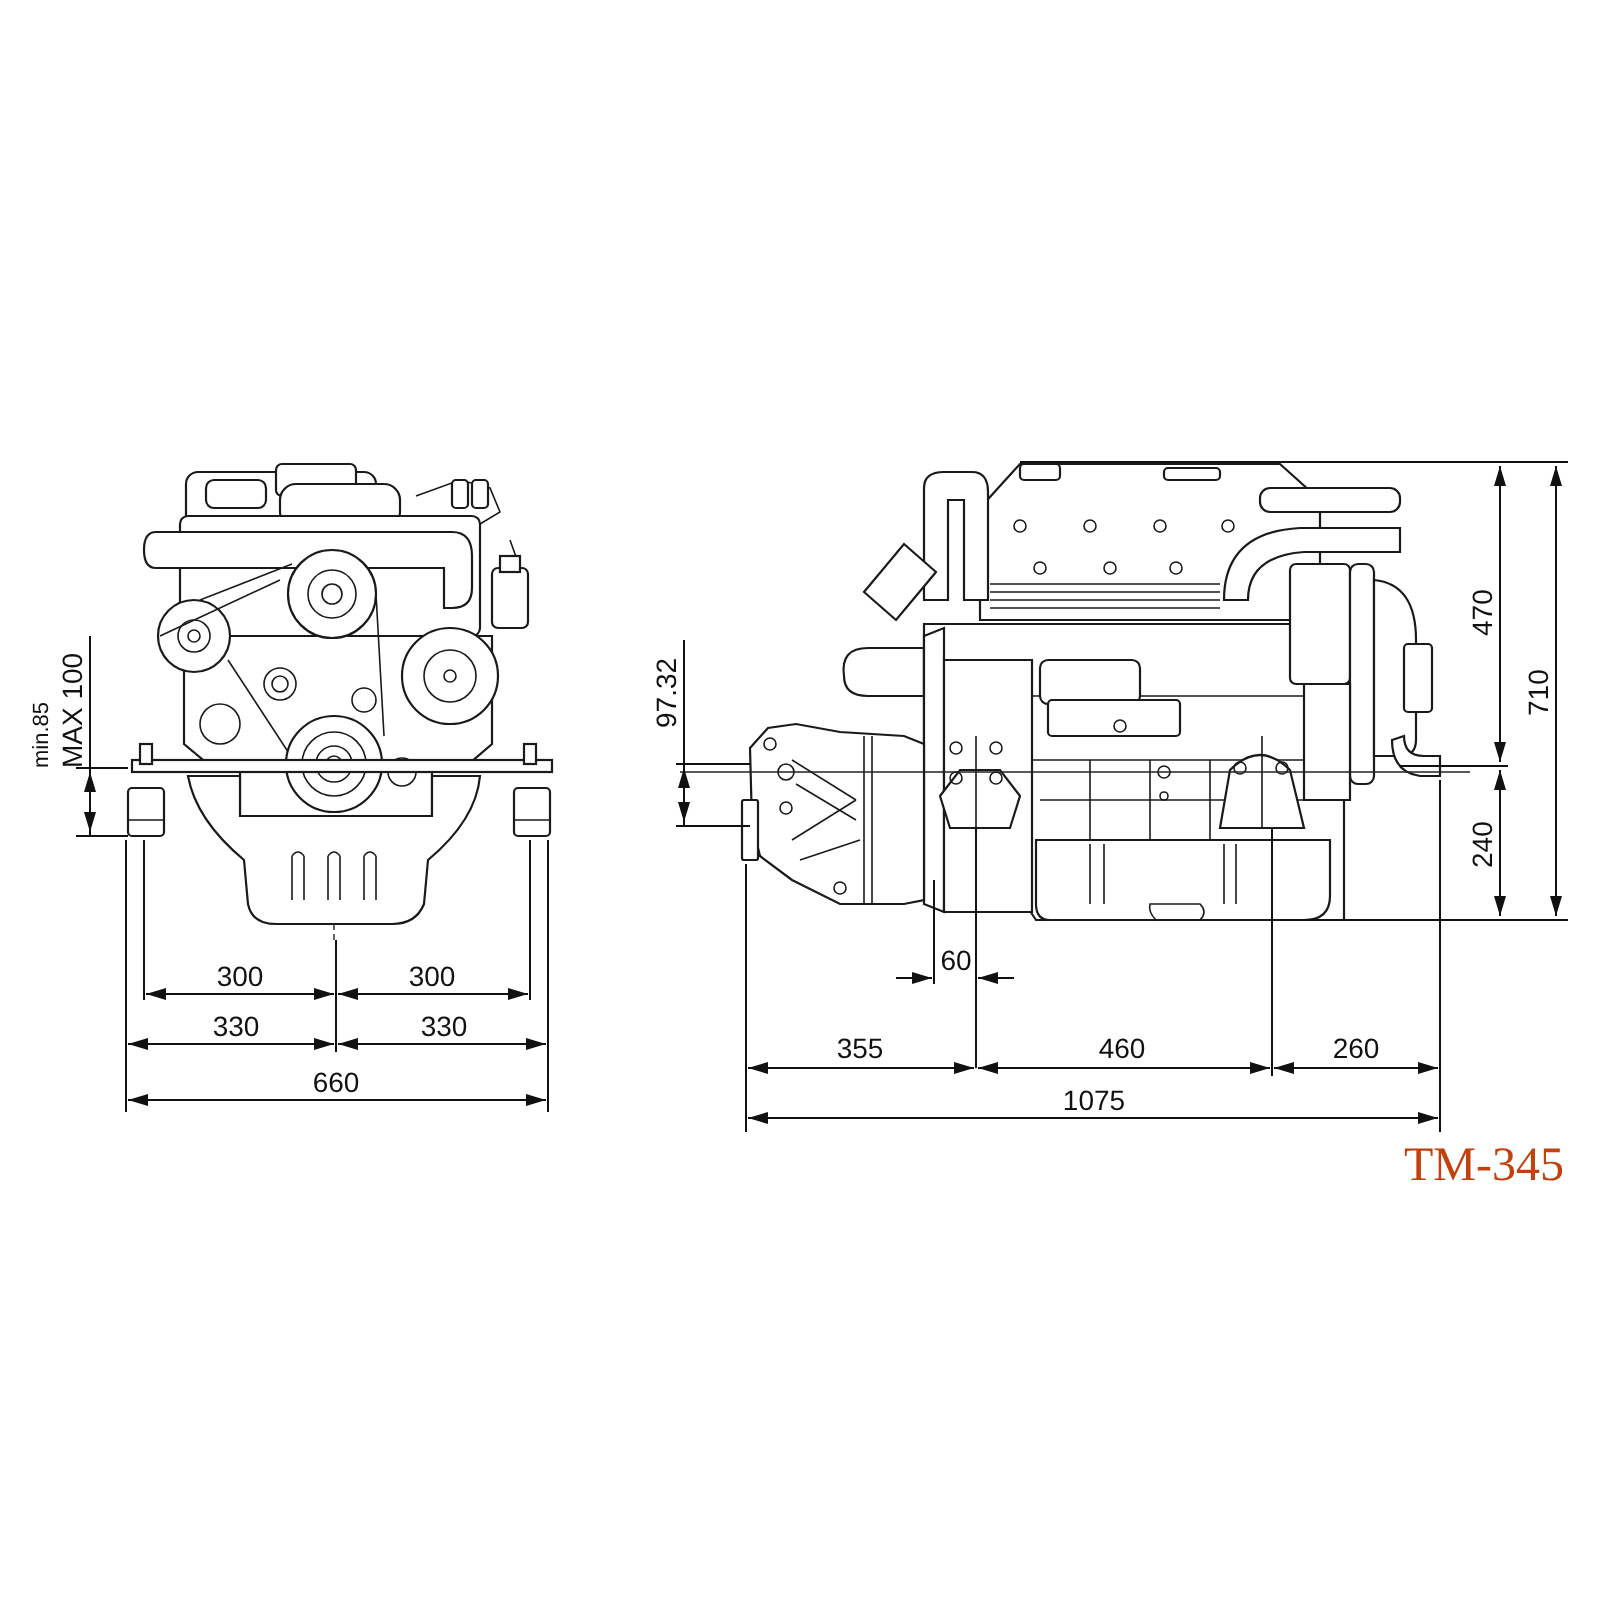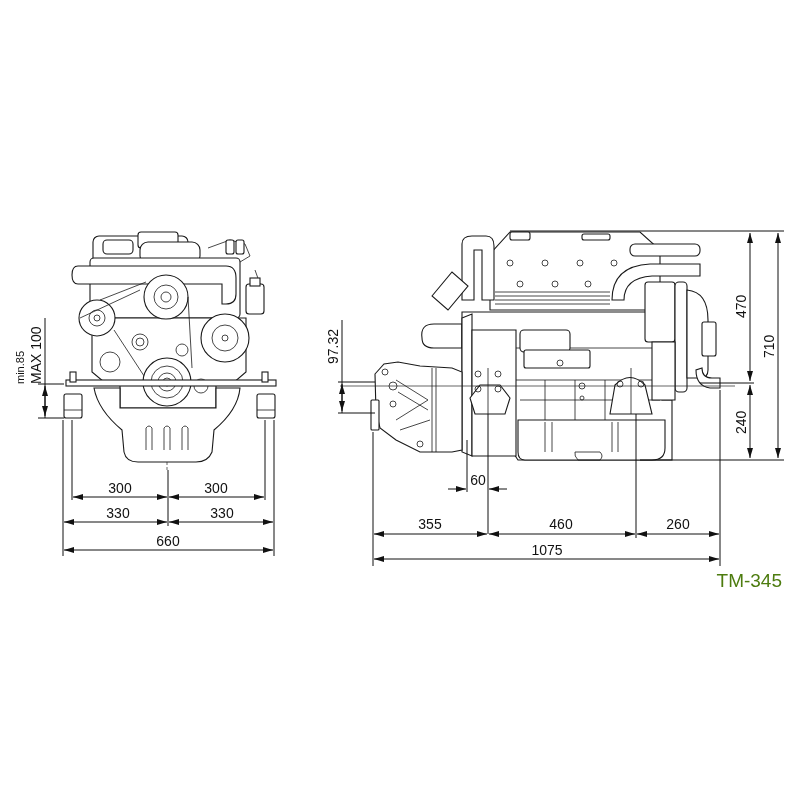--- a/index.html
+++ b/index.html
@@ -4,21 +4,21 @@
 <style>
   html, body { margin: 0; padding: 0; background: #ffffff; }
   body { width: 800px; height: 800px; position: relative; overflow: hidden; font-family: "Liberation Sans", sans-serif; }
   svg { position: absolute; left: 0; top: 0; }
   .ln { stroke: #111; stroke-width: 1; fill: none; }
   .thin { stroke: #222; stroke-width: 0.7; fill: none; }
   .eng { stroke: #1a1a1a; stroke-width: 1.1; fill: #fff; }
   .engf { stroke: #1a1a1a; stroke-width: 0.8; fill: none; }
   .dim { font-family: "Liberation Sans", sans-serif; font-size: 14px; fill: #111; }
   .dims { font-family: "Liberation Sans", sans-serif; font-size: 11px; fill: #111; }
-  .code { position: absolute; right: 18px; top: 570px; font-size: 19px; color: #4d7c0f; }
+  .code { position: absolute; right: 18px; top: 570px; font-size: 24px; color: #c2410c; font-family: Liberation Serif, serif; }
 </style>
 </head>
 <body>
 
 <svg width="800" height="800" viewBox="0 0 800 800">
   <defs>
     <marker id="ah" markerWidth="10" markerHeight="6" refX="10" refY="3" orient="auto-start-reverse" markerUnits="userSpaceOnUse">
       <path d="M0,0 L10,3 L0,6 z" fill="#111"></path>
     </marker>
   </defs>

